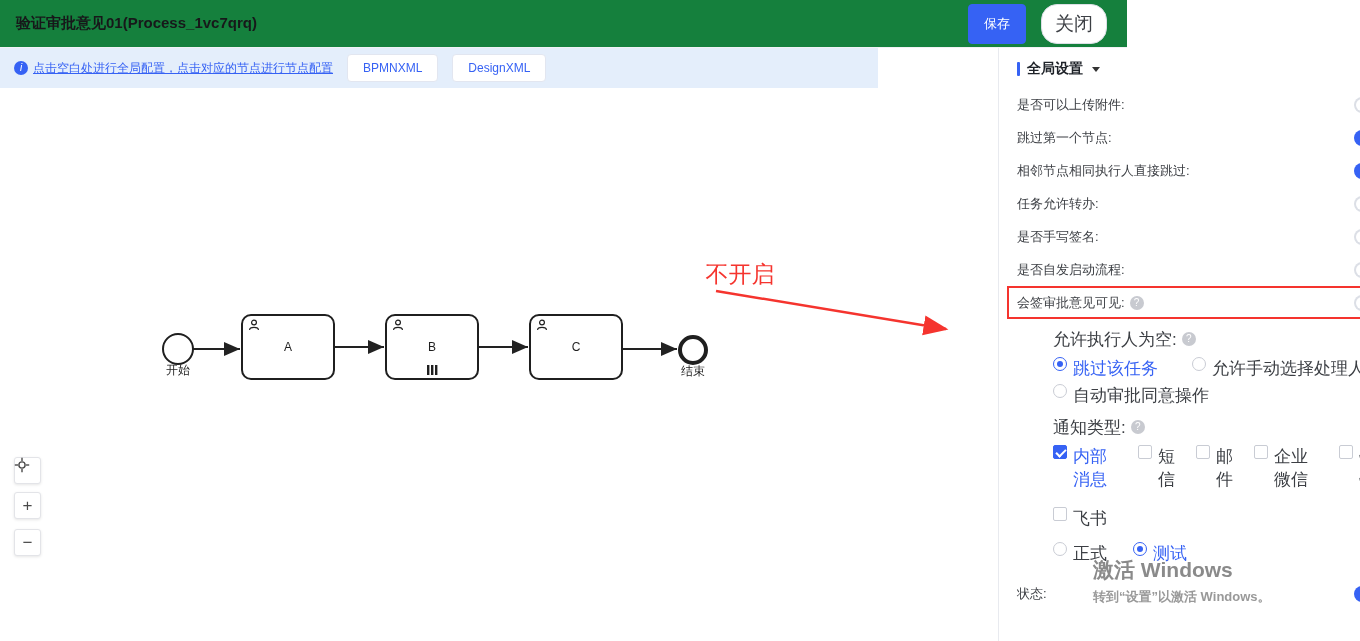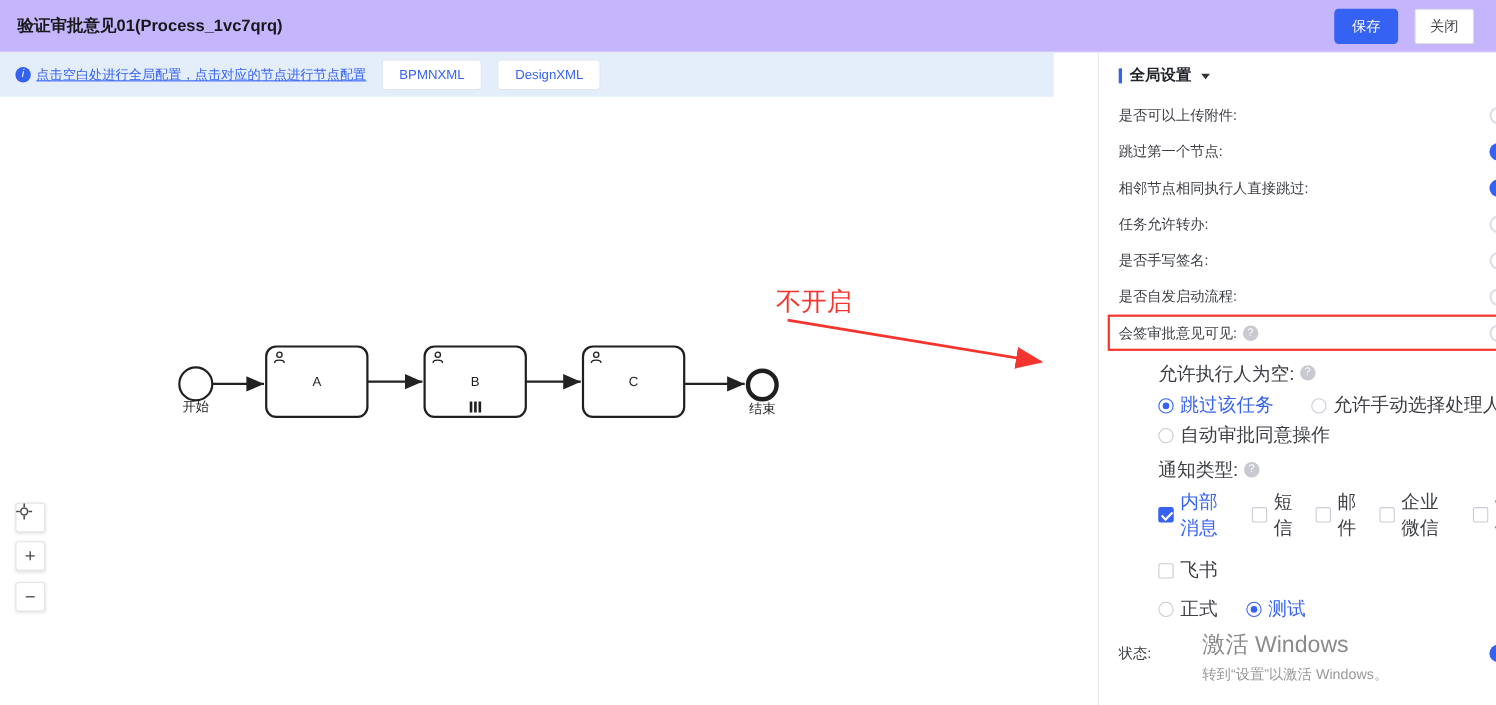--- a/index.html
+++ b/index.html
@@ -1,31 +1,31 @@
 <!DOCTYPE html>
 <html><head>
 <meta charset="utf-8">
 <style>
   * { margin:0; padding:0; box-sizing:border-box; }
   html,body { width:1360px; height:641px; overflow:hidden; background:#fff;
     font-family:"Liberation Sans","DejaVu Sans",sans-serif; color:#333; }
 
   
-  .header { position:absolute; left:0; top:0; width:1360px; height:48px; background:#c4b5fd;
+  .header { position:absolute; left:0; top:0; width:1127px; height:48px; background:#15803d;
     display:flex; align-items:center; justify-content:space-between;
     padding:0 20px 0 16px; border-bottom:1px solid #f1f2f5; z-index:6; }
   .title { font-size:15px; font-weight:700; color:#17181a; }
   .header-actions { display:flex; gap:15px; }
   .btn-primary { background:#3662F4; color:#fff; border:1px solid #3662F4; border-radius:4px;
     padding:6px 15px; font-size:13px; cursor:pointer; }
-  .btn-default { background:#fff; color:#3c3f44; border:1px solid #dcdfe6; border-radius:2px;
-    padding:6px 13px; font-size:13px; cursor:pointer; }
-
-  
-  .infobar { position:absolute; left:0; top:48px; width:958px; height:40px; background:#e4eefb;
+  .btn-default { background:#fff; color:#3c3f44; border:1px solid #dcdfe6; border-radius:16px;
+    padding:6px 13px; font-size:19px; cursor:pointer; }
+
+  
+  .infobar { position:absolute; left:0; top:48px; width:878px; height:40px; background:#e4eefb;
     display:flex; align-items:center; padding-left:14px; gap:14px; z-index:2; }
   .hint { color:#3662F4; font-size:12px; text-decoration:underline; display:flex;
     align-items:center; gap:5px; }
   .info-icon { width:14px; height:14px; border-radius:50%; background:#3662F4; color:#fff;
     font-size:10px; line-height:14px; text-align:center; flex:none; text-decoration:none; }
   .info-icon::after { content:"i"; font-style:italic; }
   .xml-btn { background:#fff; color:#3662F4; border:1px solid #e2e6f0; border-radius:4px;
     padding:6px 15px; font-size:12px; cursor:pointer; }
 
   
@@ -67,40 +67,40 @@
   .switch.on::after { left:14px; }
 
   .help { width:14px; height:14px; border-radius:50%; background:#c8cad0; color:#fff;
     display:inline-block; font-size:10px; line-height:14px; text-align:center; margin-left:5px; }
   .help::after { content:"?"; }
 
   .section { font-size:17px; color:#3c3f44;margin-left:36px; }
   .group-label { display:flex; align-items:center; margin-top:10px; height:20px; }
   .opt-line { display:flex; align-items:center; margin-top:8px; gap:34px; }
   .opt-line.tight { margin-top:4px; }
-  .opt { display:flex; align-items:center; cursor:pointer; }
+  .opt { display:flex; cursor:pointer; }
   .radio { width:14px; height:14px; border:1px solid #c9ccd4; border-radius:50%; background:#fff;
     margin-right:6px; position:relative; flex:none; }
   .radio.on { border-color:#3662F4; }
   .radio.on::after { content:""; position:absolute; left:3px; top:3px; right:3px; bottom:3px;
     border-radius:50%; background:#3662F4; }
   .cb { width:14px; height:14px; border:1px solid #c9ccd4; border-radius:2px; background:#fff;
     margin-right:6px; position:relative; flex:none; }
   .cb.on { background:#3662F4; border-color:#3662F4; }
   .cb.on::after { content:""; position:absolute; left:4px; top:1px; width:4px; height:8px;
     border:solid #fff; border-width:0 2px 2px 0; transform:rotate(45deg); }
   .opt-label.on { color:#3662F4; }
   .notify-line { gap:15px; }
   .formal-label { margin-top:24px; }
   .status-row { display:flex; align-items:center; justify-content:space-between; margin-top:16px;
     height:26px; font-size:13px; color:#3c3f44; }
 
   
-  .watermark { position:absolute; left:1093px; top:572px; z-index:7; pointer-events:none;
-    color:rgba(118,118,118,.85); }
+  .watermark { position:absolute; left:1093px; top:556px; z-index:7; pointer-events:none;
+    color:rgba(118,118,118,.85);font-weight:bold; }
   .wm1 { font-size:21px; }
   .wm2 { font-size:13px; margin-top:4px; color:rgba(128,128,128,.8); }
 </style>
 </head>
 <body>
 
 <div class="header">
   <div class="title">验证审批意见01(Process_1vc7qrq)</div>
   <div class="header-actions">
     <button class="btn-primary">保存</button>

